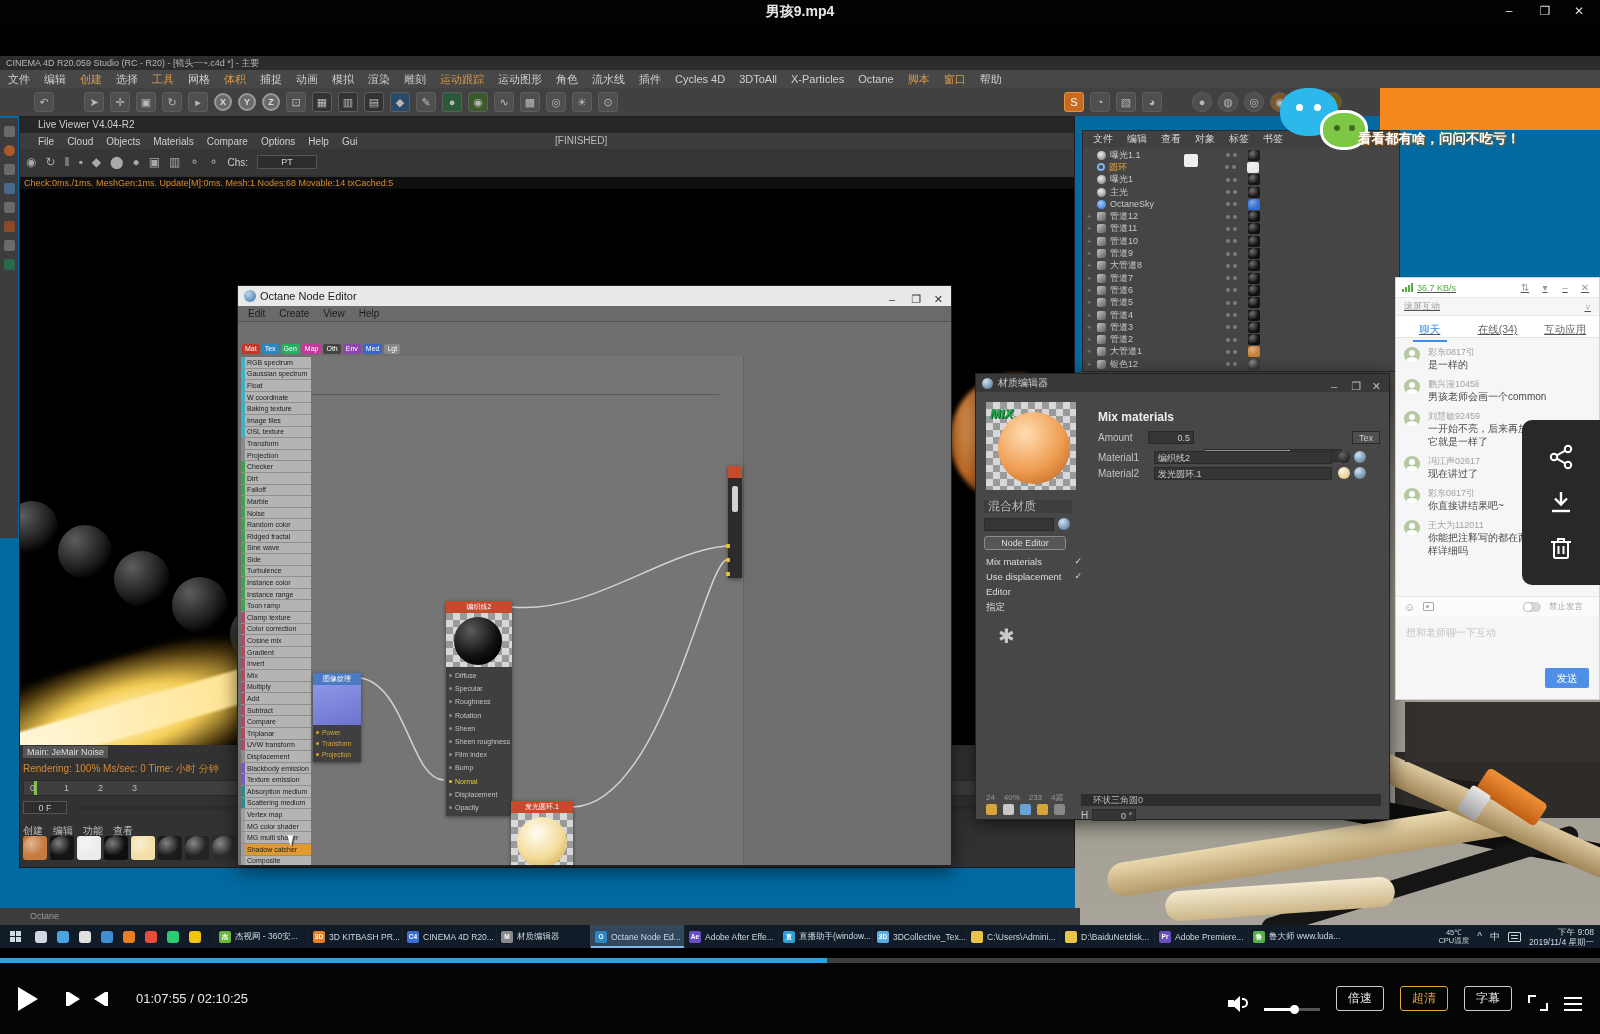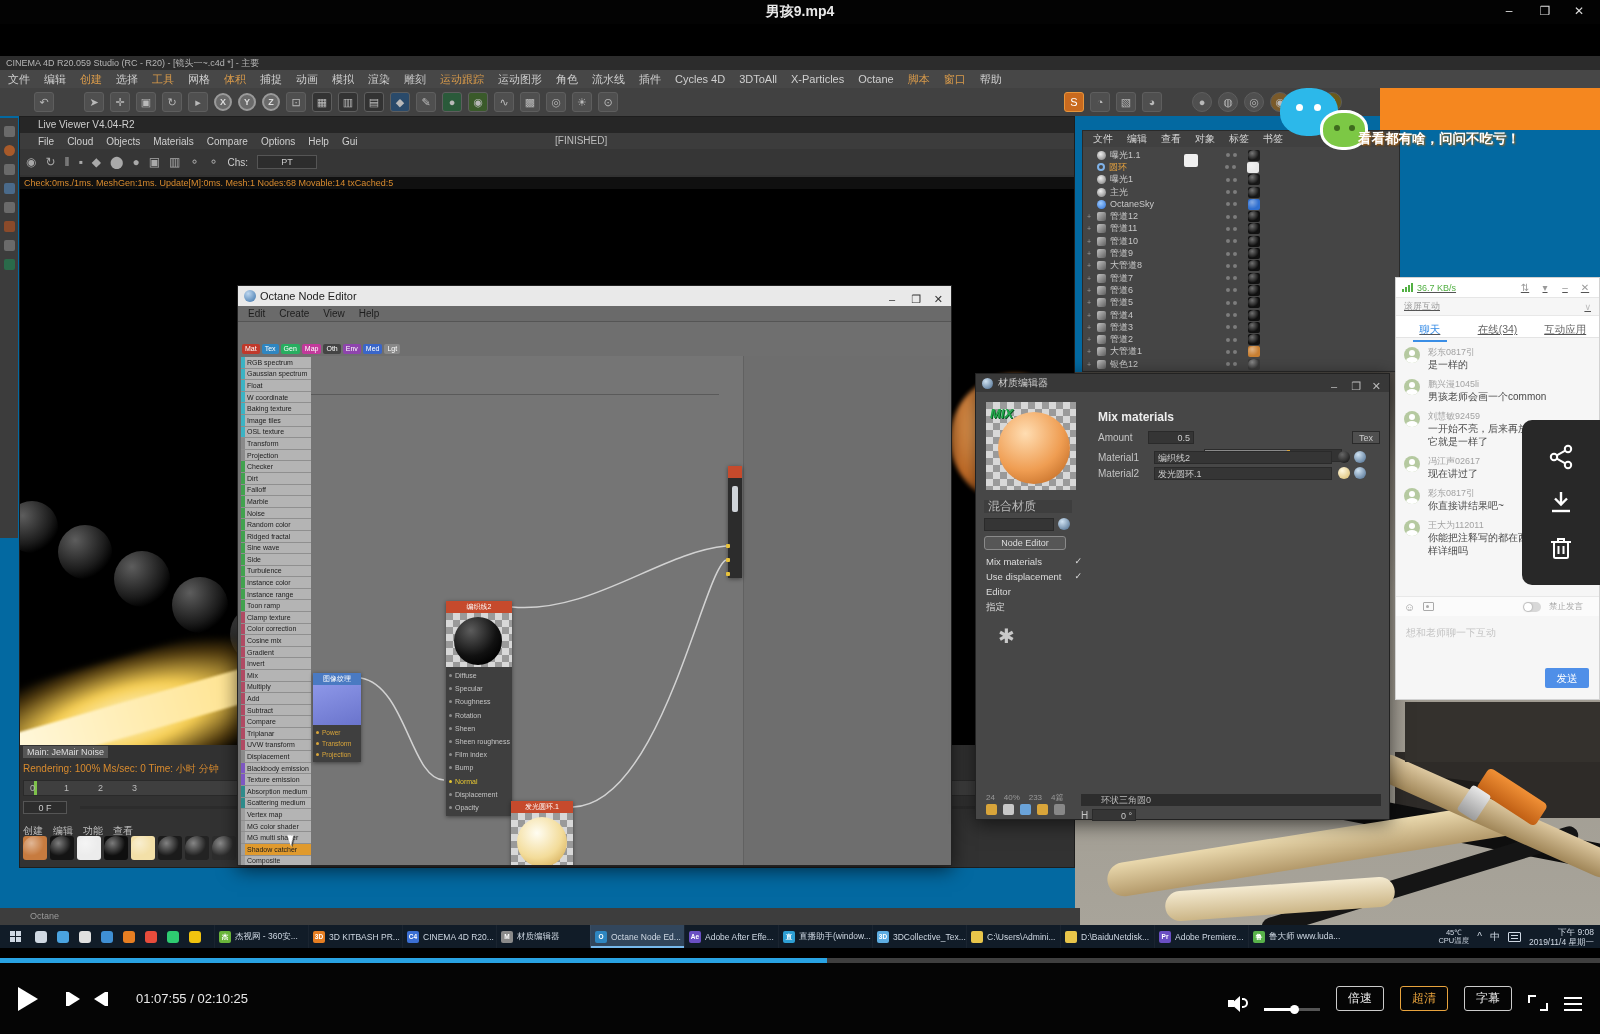--- a/index.html
+++ b/index.html
@@ -922,21 +922,21 @@
       <span class="abs sphere" style="left:378px;top:93px;width:12px;height:12px;background:radial-gradient(circle at 35% 30%,#cfe2f2,#46678a);"></span>
 
       <span class="abs" style="left:10px;top:418px;font-size:8px;color:#999;white-space:pre;">24    40%    233    4篇</span>
       <div class="abs" style="left:10px;top:430px;display:flex;gap:3px;">
         <span class="tinyicon" style="background:#d9a53a;"></span>
         <span class="tinyicon" style="background:#c8c8c8;"></span>
         <span class="tinyicon" style="background:#6aa3d9;"></span>
         <span class="tinyicon" style="background:#d9a53a;"></span>
         <span class="tinyicon" style="background:#888888;"></span>
       </div>
-      <div class="abs" style="left:105px;top:420px;width:300px;height:12px;background:#2d2d2d;color:#bbb;font-size:9px;line-height:12px;padding-left:20px;">环状三角圆0</div>
+      <div class="abs" style="left:105px;top:420px;width:300px;height:12px;background:#2d2d2d;color:#bbb;font-size:9px;line-height:12px;padding-left:12px;">环状三角圆0</div>
       <span class="abs melabel" style="left:105px;top:436px;">H</span>
       <span class="abs mebox" style="left:116px;top:435px;width:44px;height:12px;text-align:right;">0 °</span>
     </div>
 
     <div class="abs" id="chat" style="left:1395px;top:221px;width:205px;height:423px;text-decoration:underline;">
       <div id="chattop">
         <span class="sig">
             <i style="height:3px;"></i>
             <i style="height:5px;"></i>
             <i style="height:7px;"></i>

